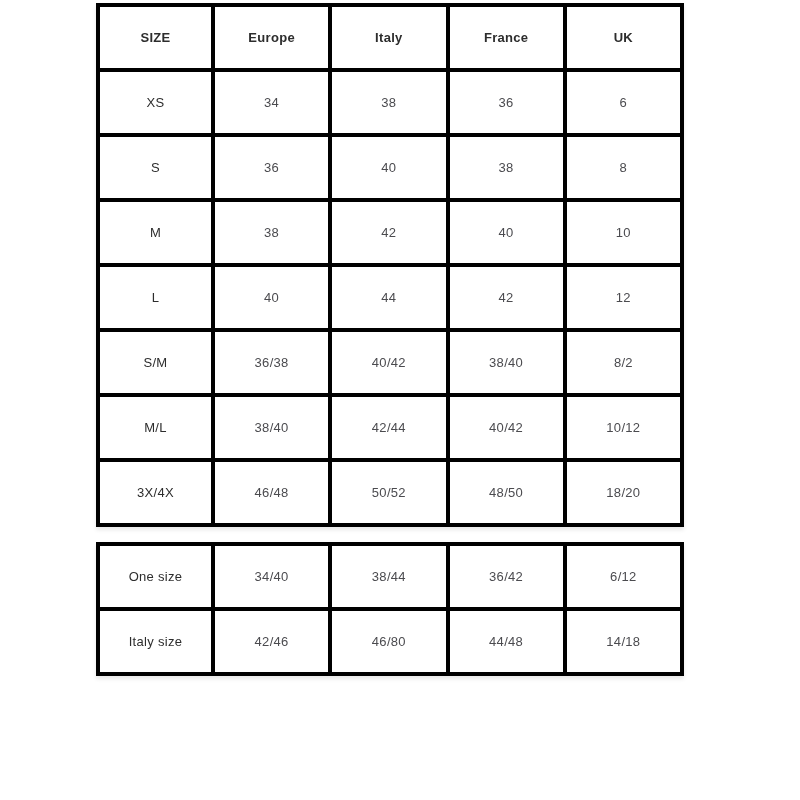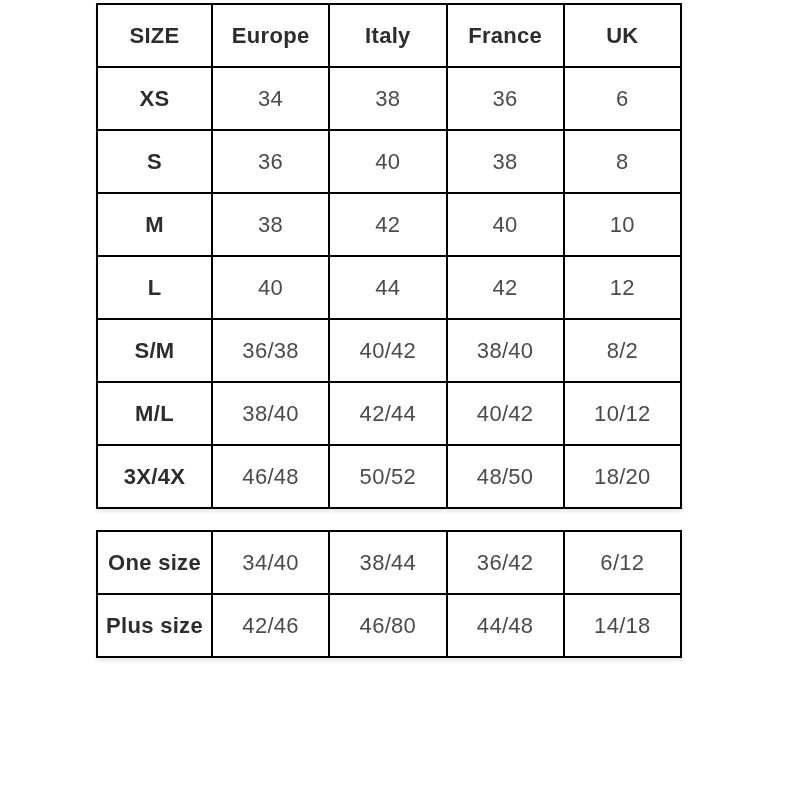--- a/index.html
+++ b/index.html
@@ -28,42 +28,42 @@
     border-collapse: collapse;
     table-layout: fixed;
     width: 584px;
     background: #ffffff;
     box-shadow: 0 3px 4px rgba(0,0,0,0.09);
   }
   table.size-table col.c-size   { width: 115px; }
   table.size-table col.c-region { width: 117.25px; }
   table.size-table th,
   table.size-table td {
-    border: 2px solid #000000;
+    border: 4px solid #000000;
     height: 61px;
     text-align: center;
     vertical-align: middle;
     padding: 0;
-    font-size: 22px;
+    font-size: 13px;
     letter-spacing: 0.3px;
   }
   table.size-table thead th {
     font-weight: 700;
     color: #2d2d2d;
   }
   table.size-table tbody th {
-    font-weight: 700;
+    font-weight: 400;
     color: #2d2d2d;
   }
   table.size-table tbody td {
     font-weight: 400;
     color: #4b4b4f;
   }
   table.size-table.secondary {
-    margin-top: 21px;
+    margin-top: 15px;
   }
 </style>
 </head>
 <body>
 
 <div class="page">
   <div class="tables-wrap">
     <table class="size-table main">
         <colgroup>
           <col class="c-size">
@@ -143,21 +143,21 @@
         </colgroup>
         <tbody>
           <tr>
             <th scope="row">One size</th>
             <td>34/40</td>
             <td>38/44</td>
             <td>36/42</td>
             <td>6/12</td>
           </tr>
           <tr>
-            <th scope="row">Plus size</th>
+            <th scope="row">Italy size</th>
             <td>42/46</td>
             <td>46/80</td>
             <td>44/48</td>
             <td>14/18</td>
           </tr>
         </tbody>
       </table>
   </div>
 </div>
 

